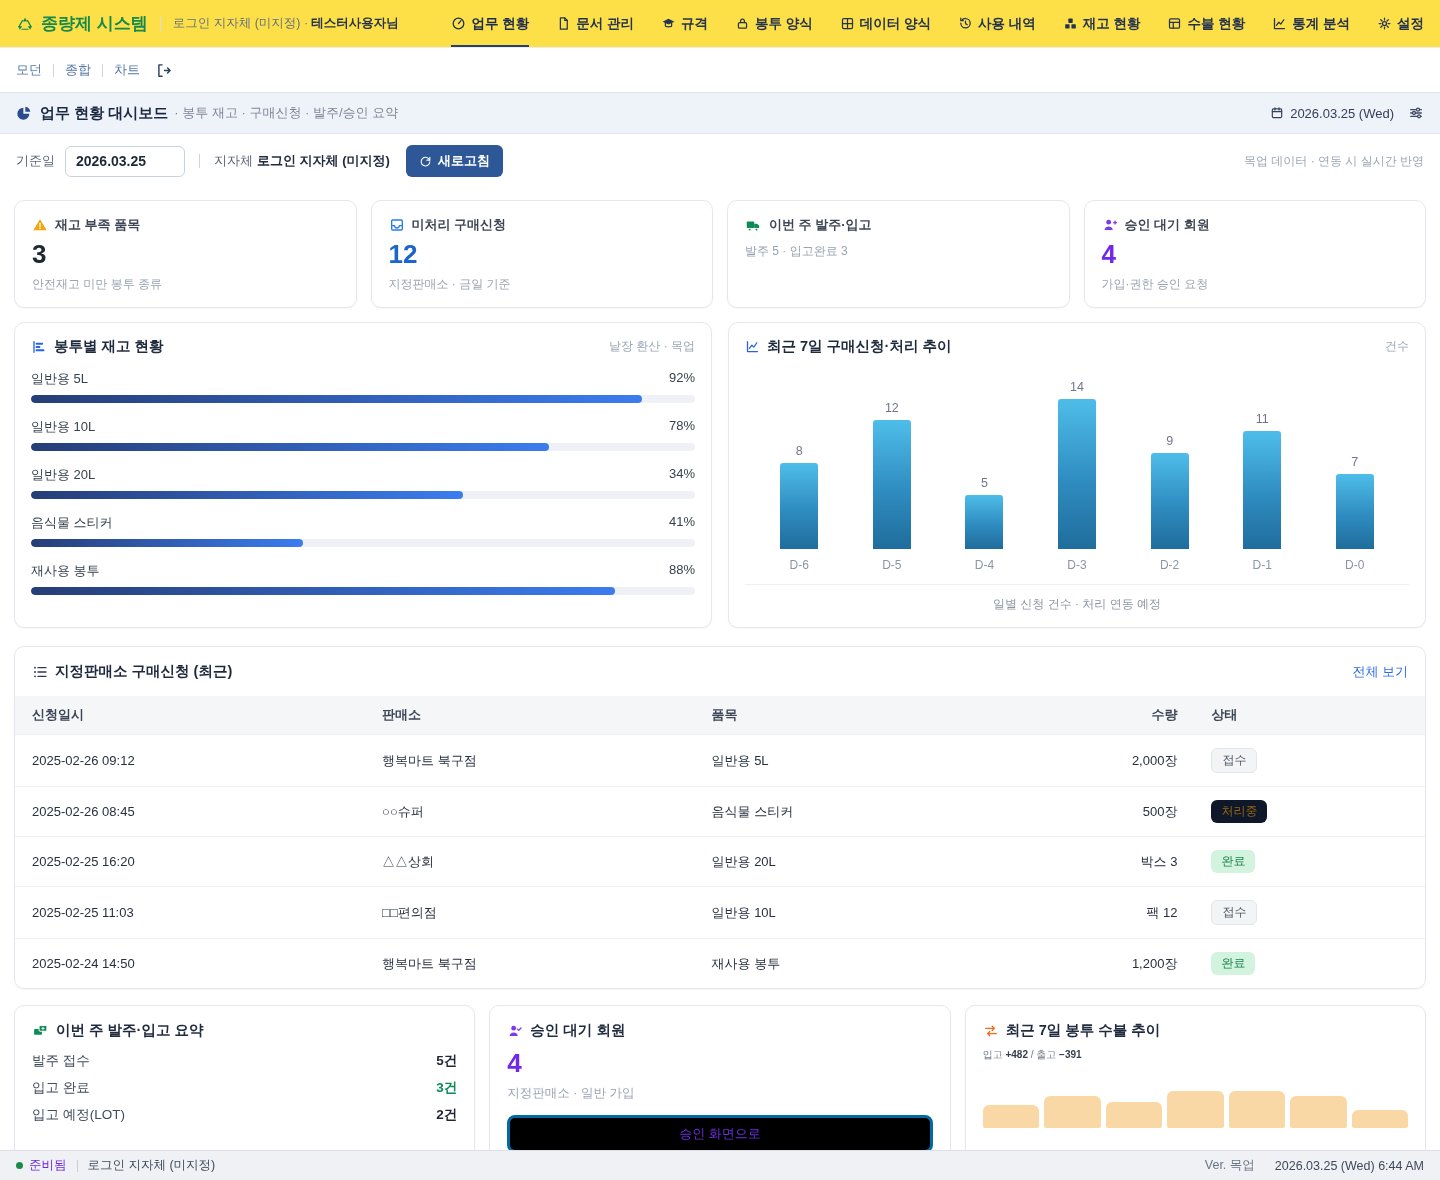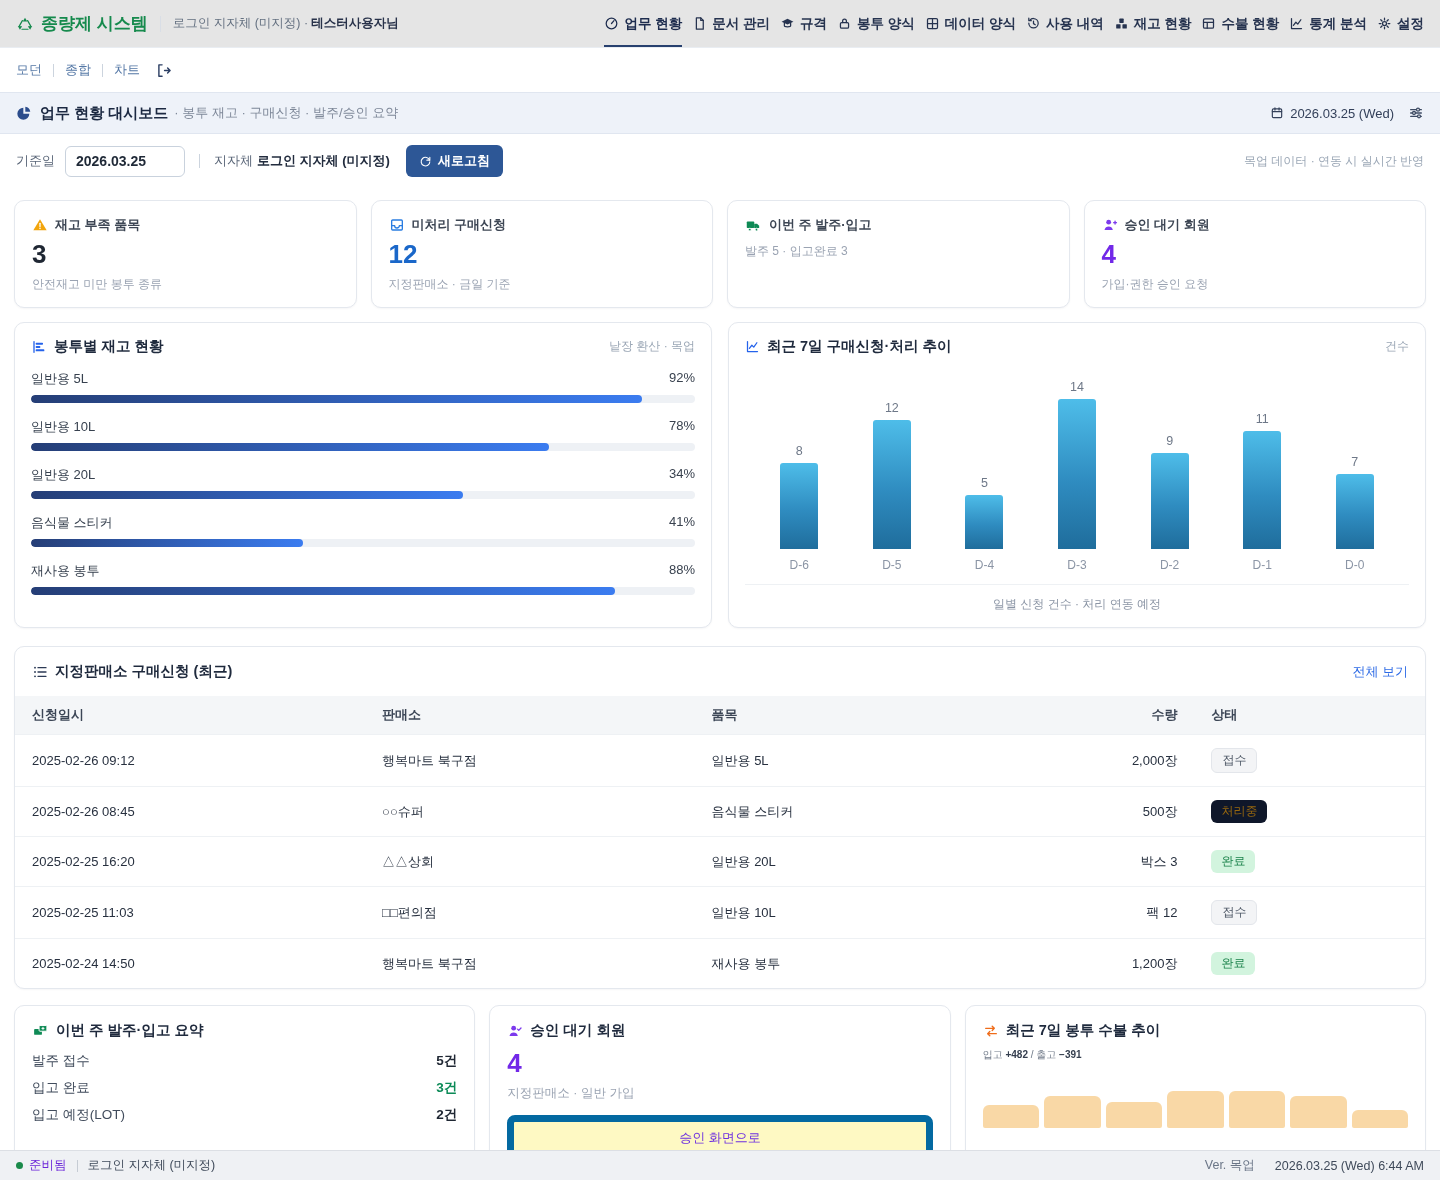--- a/index.html
+++ b/index.html
@@ -2,26 +2,26 @@
 <html><head>
 <meta charset="utf-8">
 <style>
   * { box-sizing: border-box; margin: 0; padding: 0; }
   html,body { width:1440px; height:1180px; overflow:hidden; background:#fff;
     font-family:"Liberation Sans", sans-serif; color:#242d3b; }
   .page { position:relative; width:1440px; height:1180px; }
 
   
   .navbar { height:48px; display:flex; align-items:center; padding:0 16px;
-    border-bottom:1px solid #e9edf2; background:#e5e5e5; }
+    border-bottom:1px solid #e9edf2; background:#fde047; }
   .logo { display:flex; align-items:center; gap:7px; color:#168a4d; font-weight:800; font-size:17px; }
   .vdiv { width:1px; height:16px; background:#d9dee6; margin:0 12px; }
   .ctx { font-size:12.5px; color:#647080; }
   .ctx b { color:#28324a; margin-left:3px; }
-  .main-nav { margin-left:auto; display:flex; align-items:center; gap:10px; height:100%; }
+  .main-nav { margin-left:auto; display:flex; align-items:center; gap:27px; height:100%; }
   .nav-item { display:flex; align-items:center; gap:5px; font-size:13.5px; font-weight:700;
     color:#26334f; height:100%; padding-top:2px; border-bottom:2px solid transparent; cursor:pointer; }
   .nav-item.active { border-bottom-color:#27406e; color:#1d2c4e; }
   .svgicon { display:block; }
 
   
   .skinrow { height:44px; display:flex; align-items:center; padding:0 16px; gap:11px; }
   .skin-link { font-size:13px; color:#5578a6; cursor:pointer; }
   .skin-sep { width:1px; height:13px; background:#ccd4de; }
   .logout-btn { color:#2b3e63; margin-left:4px; cursor:pointer; display:flex; align-items:center; }
@@ -93,21 +93,21 @@
   .badge.processing { background:#0f172a; color:#97670f; }
   .badge.done { background:#d2f4de; color:#198149; }
 
   .bottom-grid { display:grid; grid-template-columns:repeat(3,1fr); gap:14px; margin-top:16px; }
   .bottom-card { padding:15px 17px; height:158px; }
   .ws-rows { margin-top:12px; }
   .ws-row { display:flex; justify-content:space-between; font-size:13.5px; color:#414c5c; margin-bottom:9px; }
   .ws-val { font-weight:800; }
   .ap-value { font-size:26px; font-weight:800; color:#7228e8; margin-top:10px; line-height:1; }
   .ap-sub { font-size:12.5px; color:#9aa3b2; margin-top:9px; }
-  .ap-btn { width:100%; margin-top:13px; background:#fef9c3; border:7px solid #0369a1; border-radius:8px;
+  .ap-btn { width:100%; margin-top:13px; background:#000000; border:3px solid #0369a1; border-radius:8px;
     padding:7px 0; font-size:13px; color:#6d2fe0; cursor:pointer; font-family:"Liberation Sans",sans-serif; }
   .flow-sub { font-size:10px; color:#707a89; margin-top:8px; }
   .flow-sub b { color:#343e4e; }
   .mini-chart { display:flex; align-items:flex-end; gap:5px; margin-top:26px; height:40px; }
   .mini-bar { flex:1; background:#f9d8a6; border-radius:6px 6px 2px 2px; }
 
   .statusbar { position:absolute; left:0; bottom:0; width:100%; height:30px; background:#eff1f4;
     border-top:1px solid #dcdfe4; display:flex; align-items:center; padding:0 16px; font-size:12.5px; color:#3f4a5a; }
   .dot { width:7px; height:7px; border-radius:50%; background:#1a8a4a; margin-right:6px; }
   .sb-ready { color:#6d28d9; }

